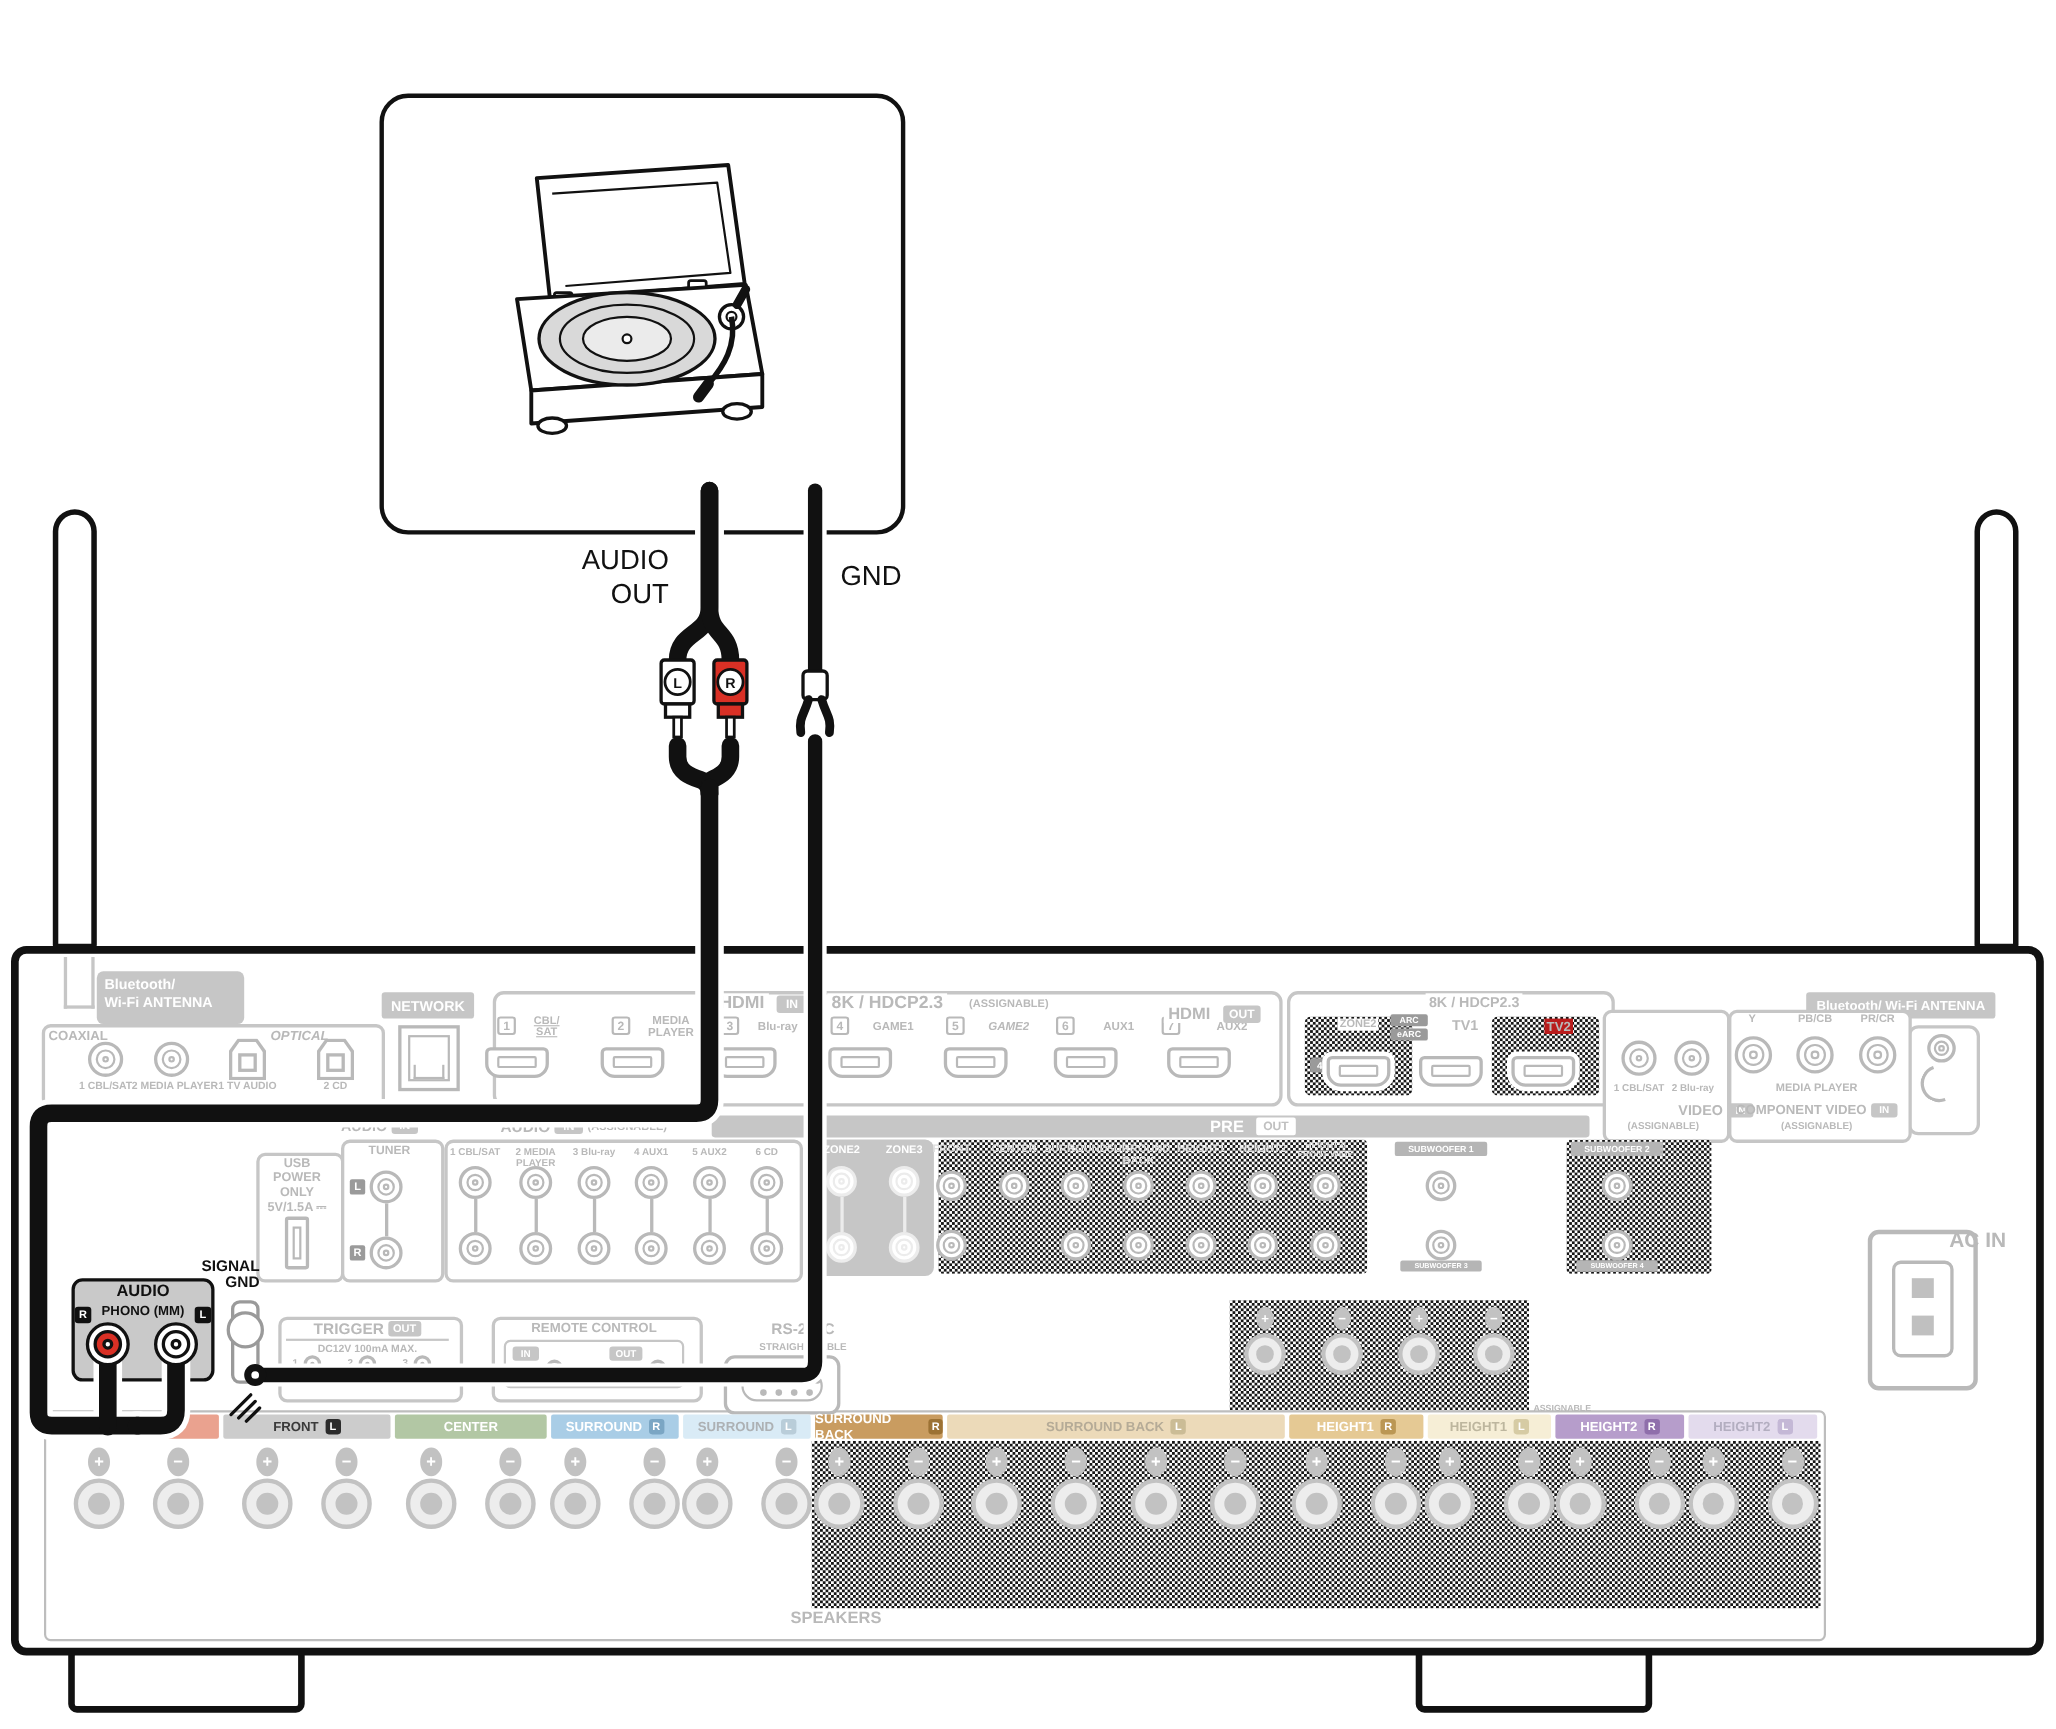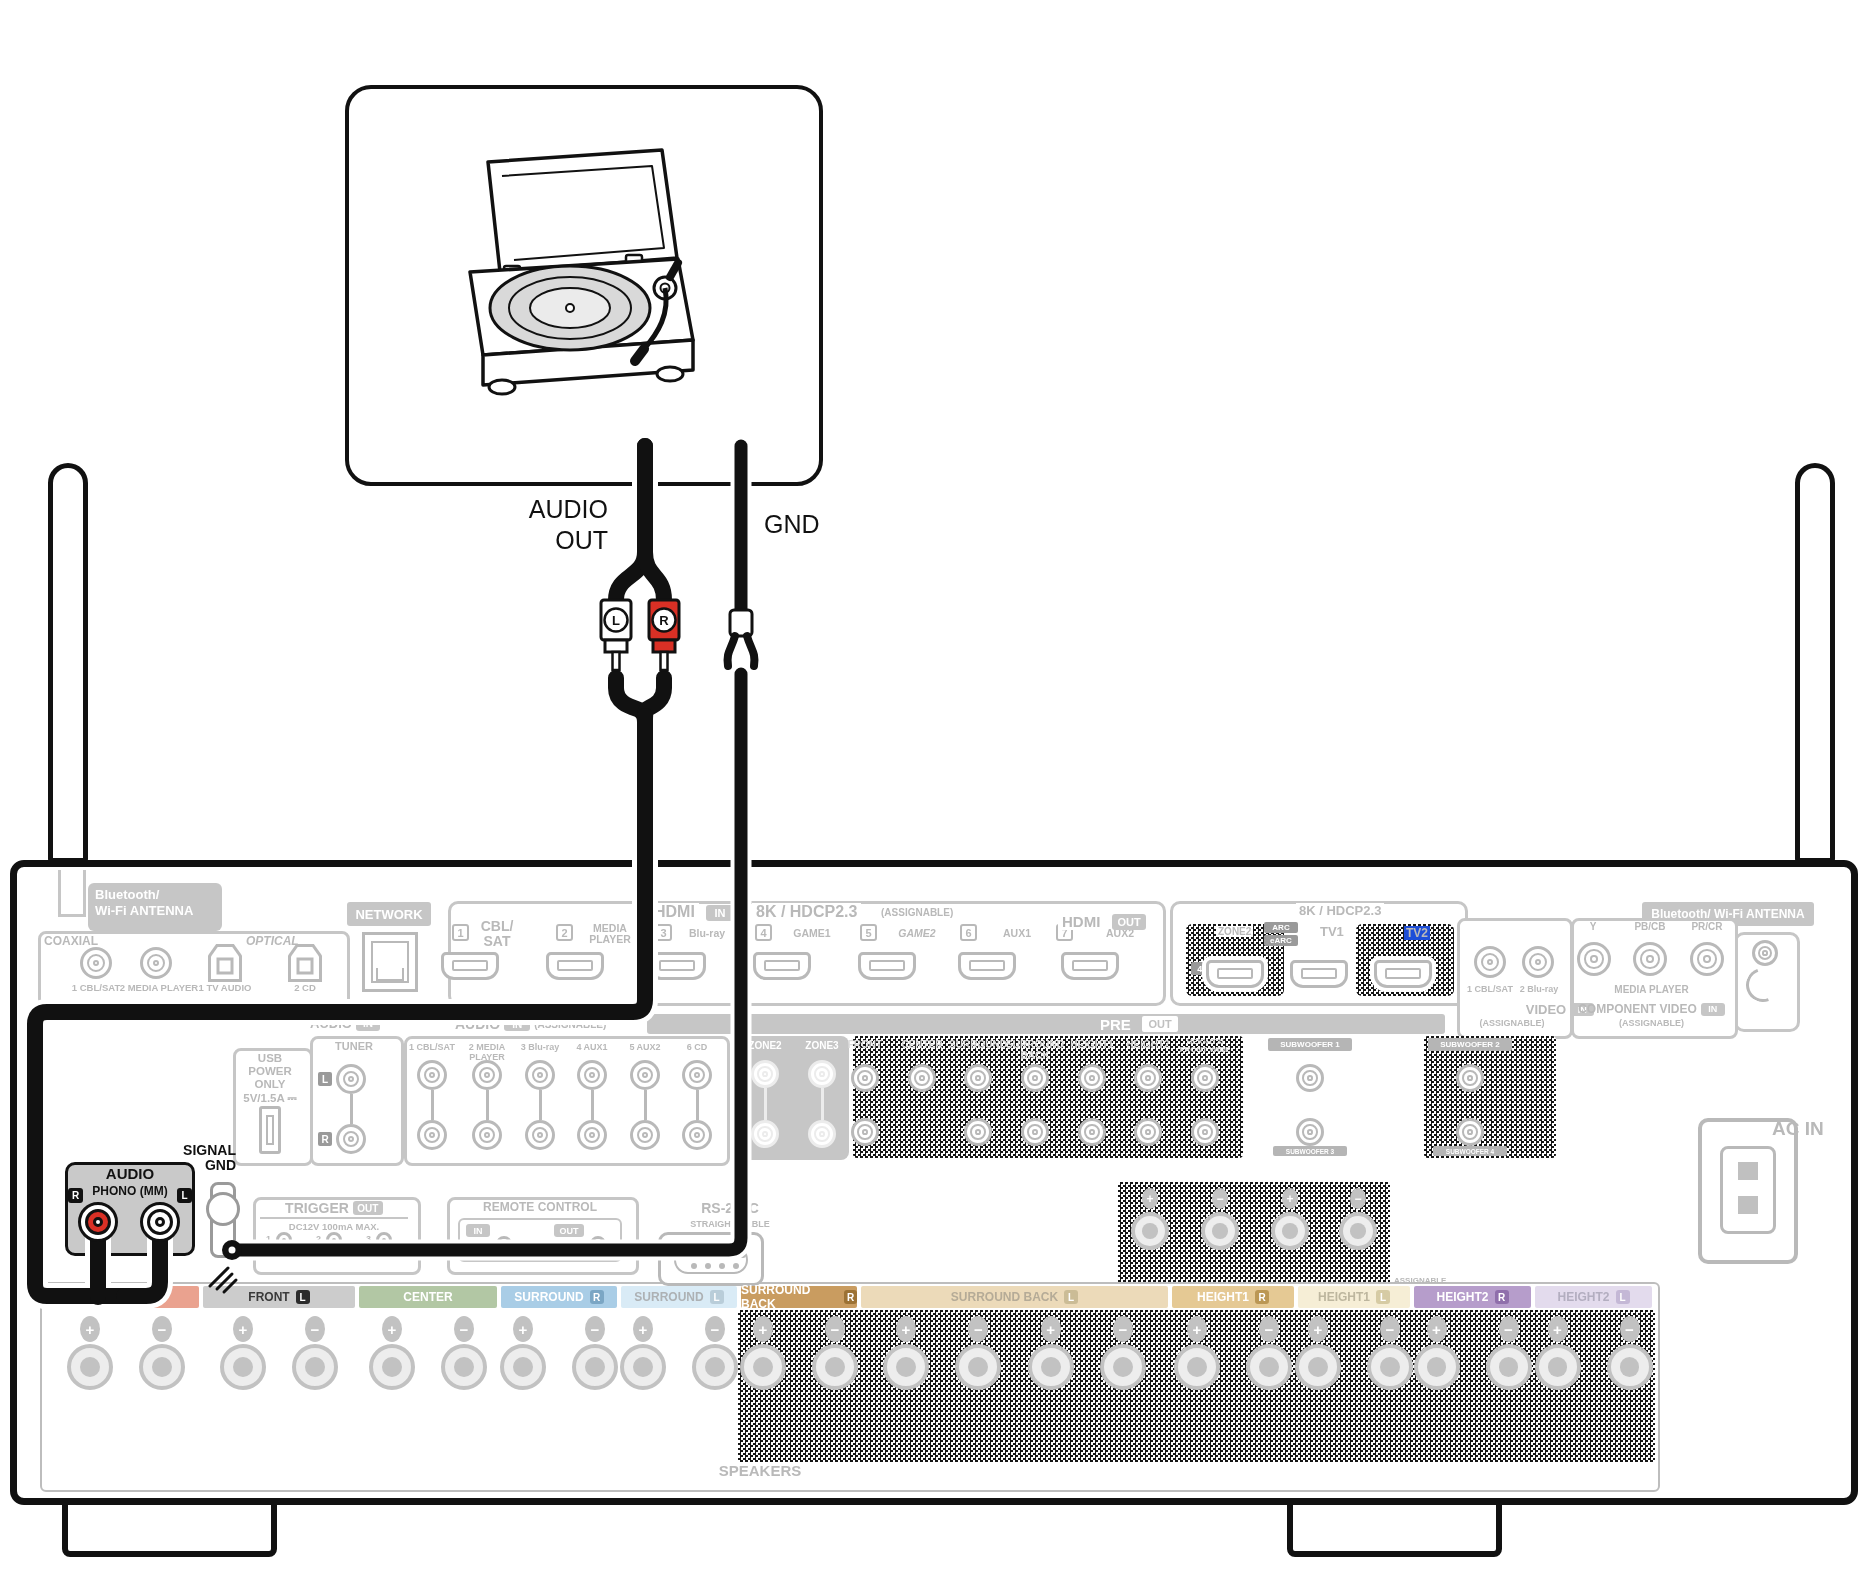--- a/index.html
+++ b/index.html
@@ -109,21 +109,21 @@
   <div class="abs wchip" style="left:347px;top:902px;width:84px;height:24px;font-size:13px;z-index:3;">NETWORK</div>
   <div class="rj" style="left:362px;top:932px;width:56px;height:60px;z-index:3;"></div>
 
   <div class="abs box" style="left:448px;top:901px;width:712px;height:99px;border-radius:10px;z-index:2;"></div>
   <div class="abs gb" style="left:650px;top:903px;font-size:16px;background:#fff;padding:0 4px;z-index:3;">HDMI</div>
   <div class="abs wchip" style="left:706px;top:905px;width:28px;height:16px;font-size:11px;z-index:3;">IN</div>
   <div class="abs gb" style="left:752px;top:903px;font-size:16px;background:#fff;padding:0 4px;z-index:3;">8K / HDCP2.3</div>
   <div class="abs gb" style="left:878px;top:907px;font-size:10px;background:#fff;padding:0 3px;z-index:3;">(ASSIGNABLE)</div>
   <div id="hdmiInPorts" class="abs" style="left:0;top:0;z-index:3;">
       <div class="numchip" style="left: 452px; top: 924px;">1</div>
-      <div class="abs gb cc pre" style="left: 461px; top: 921px; width: 72px; height: 26px; font-size: 14px; line-height: 1.05;">CBL/
+      <div class="abs gb cc pre" style="left: 461px; top: 921px; width: 72px; height: 26px; font-size: 10px; line-height: 1.05; text-decoration: underline;">CBL/
 SAT</div>
       <div class="hport" style="left: 441px; top: 952px;"></div>
       <div class="numchip" style="left: 556px; top: 924px;">2</div>
       <div class="abs gb cc pre" style="left: 574px; top: 921px; width: 72px; height: 26px; font-size: 10.5px; line-height: 1.05;">MEDIA
 PLAYER</div>
       <div class="hport" style="left: 546px; top: 952px;"></div>
       <div class="numchip" style="left: 655px; top: 924px;">3</div>
       <div class="abs gb cc pre" style="left: 671px; top: 921px; width: 72px; height: 26px; font-size: 10.5px; line-height: 1.05;">Blu-ray</div>
       <div class="hport" style="left: 648px; top: 952px;"></div>
       <div class="numchip" style="left: 755px; top: 924px;">4</div>
@@ -146,21 +146,21 @@
   <div class="abs gb" style="left:1296px;top:903px;font-size:13px;background:#fff;padding:0 3px;z-index:3;">8K / HDCP2.3</div>
   <div class="abs hatch" style="left:1186px;top:924px;width:98px;height:72px;border-radius:6px;z-index:3;"></div>
   <div class="abs gb" style="left:1216px;top:926px;font-size:10px;background:#fff;padding:0 2px;z-index:4;">ZONE2</div>
   <div class="abs chipdark" style="left:1191px;top:944px;width:24px;height:13px;font-size:9px;z-index:4;margin-top:18px;">4K</div>
   <div class="hport halo" style="left:1206px;top:960px;z-index:4;"></div>
   <div class="abs chipdark" style="left:1264px;top:922px;width:34px;height:11px;font-size:8px;z-index:3;">ARC</div>
   <div class="abs chipdark" style="left:1264px;top:935px;width:34px;height:11px;font-size:8px;z-index:3;">eARC</div>
   <div class="abs gb" style="left:1320px;top:924px;font-size:13px;z-index:3;">TV1</div>
   <div class="hport" style="left:1290px;top:960px;z-index:3;"></div>
   <div class="abs hatch" style="left:1356px;top:924px;width:98px;height:72px;border-radius:6px;z-index:3;"></div>
-  <div class="abs gb" style="left:1404px;top:926px;font-size:12px;background:#1d4ed8;padding:0 2px;z-index:4;">TV2</div>
+  <div class="abs gb" style="left:1404px;top:926px;font-size:12px;background:#b91c1c;padding:0 2px;z-index:4;">TV2</div>
   <div class="hport halo" style="left:1374px;top:960px;z-index:4;"></div>
 
   <div class="abs wchip" style="left:1642px;top:902px;width:172px;height:24px;font-size:12px;z-index:2;text-align:center;">Bluetooth/ Wi-Fi ANTENNA</div>
   <div class="abs box" style="left:1734px;top:932px;width:60px;height:94px;border-radius:10px;z-index:2;"></div>
   <div class="rca" style="left:1752px;top:940px;width:26px;height:26px;z-index:3;"></div>
   <div class="abs" style="left:1746px;top:968px;width:34px;height:34px;border:3.5px solid #b9b9b9;border-radius:50%;border-top-color:transparent;border-right-color:transparent;transform:rotate(25deg);box-sizing:border-box;z-index:3;"></div>
 
   <div class="abs box" style="left:1457px;top:918px;width:110px;height:115px;z-index:2;"></div>
   <div class="rca" style="left:1474px;top:946px;width:32px;height:32px;z-index:3;"></div>
   <div class="rca" style="left:1522px;top:946px;width:32px;height:32px;z-index:3;"></div>

